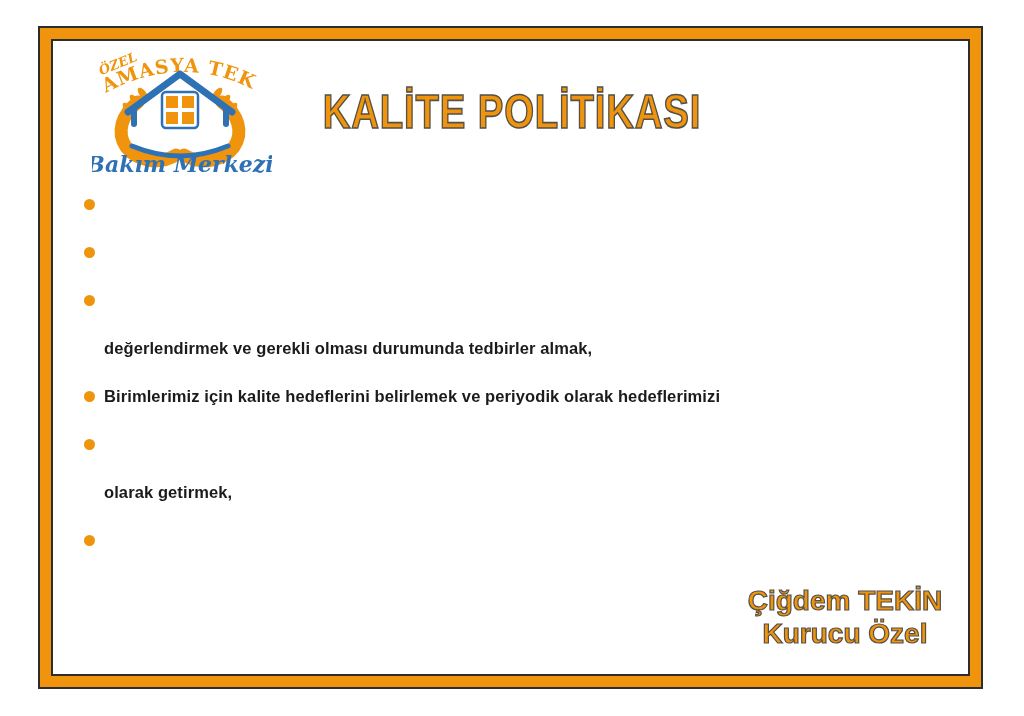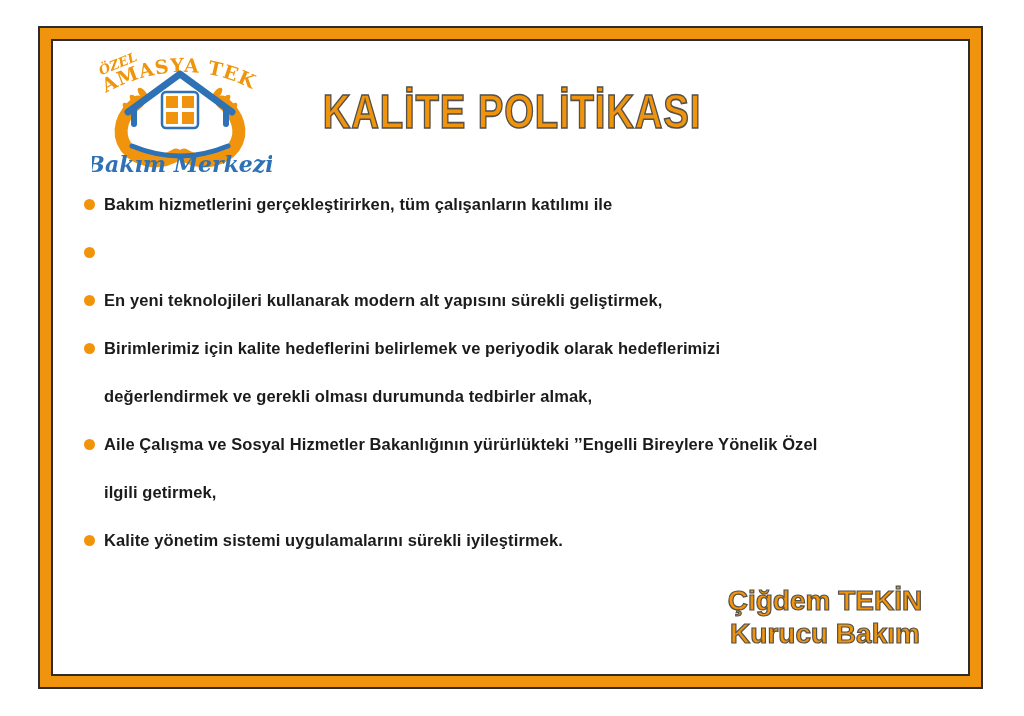--- a/index.html
+++ b/index.html
@@ -23,21 +23,21 @@
          -webkit-text-stroke:1.6px #54504A;transform:scaleX(0.8);}
 
   
   .policy{position:absolute;left:84px;top:180px;width:885px;}
   .row{display:flex;align-items:center;height:48px;}
   .bullet{width:11px;height:11px;border-radius:50%;background:#EF940C;margin-right:9px;flex:none;}
   .row.cont .bullet{visibility:hidden;}
   .line-text{font-size:16.5px;font-weight:bold;color:#1B1B1B;white-space:nowrap;letter-spacing:0.1px;}
 
   
-  .signature{position:absolute;left:708px;top:584px;width:234px;text-align:center;
+  .signature{position:absolute;left:728px;top:584px;width:234px;text-align:center;
              font-weight:bold;color:#EF940C;-webkit-text-stroke:1.2px #54504A;}
   .sig-line{font-size:28px;line-height:33px;}
 </style>
 </head>
 <body>
 
 <div class="page">
 
   <div class="frame"></div>
 
@@ -85,56 +85,52 @@
 
     <text class="script" x="88" y="122" text-anchor="middle">Bakım Merkezi</text>
   </svg>
 
   <h1 class="title">KALİTE POLİTİKASI</h1>
 
   <div class="policy">
 
     <div class="row">
       <span class="bullet"></span>
-      <span class="line-text">Bakım hizmetlerini gerçekleştirirken, tüm çalışanların katılımı ile</span>
     </div>
 
     <div class="row">
       <span class="bullet"></span>
     </div>
 
     <div class="row">
       <span class="bullet"></span>
-      <span class="line-text">En yeni teknolojileri kullanarak modern alt yapısını sürekli geliştirmek,</span>
+    </div>
+
+    <div class="row cont">
+      <span class="bullet"></span>
+      <span class="line-text">değerlendirmek ve gerekli olması durumunda tedbirler almak,</span>
+    </div>
+    <div class="row">
+      <span class="bullet"></span>
+      <span class="line-text">Birimlerimiz için kalite hedeflerini belirlemek ve periyodik olarak hedeflerimizi</span>
     </div>
 
     <div class="row">
       <span class="bullet"></span>
-      <span class="line-text">Birimlerimiz için kalite hedeflerini belirlemek ve periyodik olarak hedeflerimizi</span>
     </div>
+
     <div class="row cont">
       <span class="bullet"></span>
-      <span class="line-text">değerlendirmek ve gerekli olması durumunda tedbirler almak,</span>
+      <span class="line-text">olarak getirmek,</span>
     </div>
 
     <div class="row">
       <span class="bullet"></span>
-      <span class="line-text">Aile Çalışma ve Sosyal Hizmetler Bakanlığının yürürlükteki ’’Engelli Bireylere Yönelik Özel</span>
-    </div>
-
-    <div class="row cont">
-      <span class="bullet"></span>
-      <span class="line-text">ilgili getirmek,</span>
-    </div>
-
-    <div class="row">
-      <span class="bullet"></span>
-      <span class="line-text">Kalite yönetim sistemi uygulamalarını sürekli iyileştirmek.</span>
     </div>
 
   </div>
 
   <div class="signature">
     <div class="sig-line">Çiğdem TEKİN</div>
-    <div class="sig-line">Kurucu Bakım</div>
+    <div class="sig-line">Kurucu Özel</div>
   </div>
 
 </div>
 
 </body></html>

